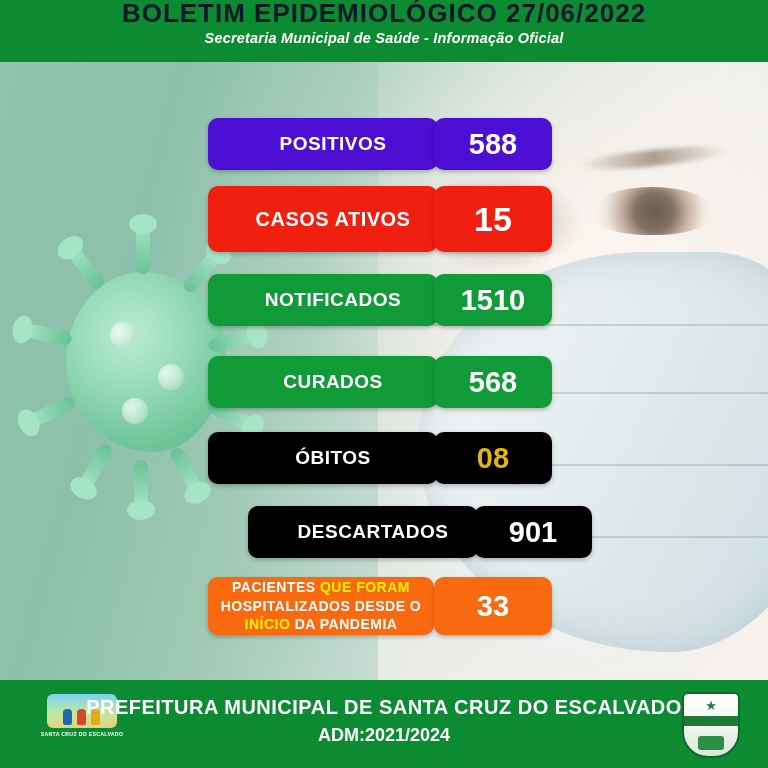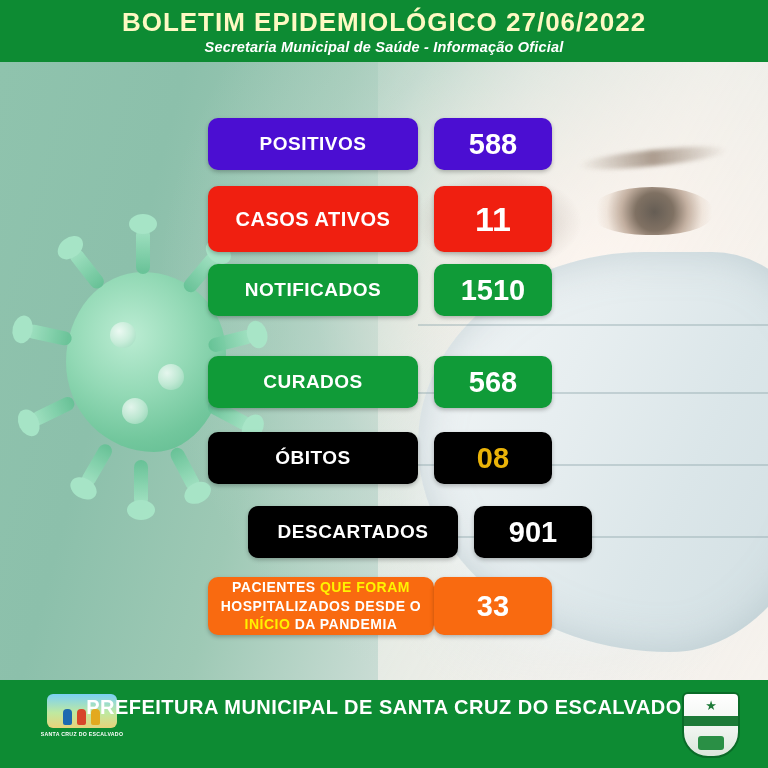--- a/index.html
+++ b/index.html
@@ -25,24 +25,23 @@
     position: absolute;
     top: 0; left: 0;
     width: 768px;
     height: 62px;
     background: #0d8b33;
     text-align: center;
     z-index: 5;
   }
   .header-title {
     margin: 0;
-    padding-top: 9px;
     font-size: 26px;
     font-weight: bold;
-    color: #fef9c3;
+    color: #0f172a;
     letter-spacing: 1px;
     line-height: 1.05;
   }
   .header-sub {
     margin: 0;
     padding-top: 3px;
     font-size: 14.5px;
     font-weight: bold;
     font-style: italic;
     color: #ffffff;
@@ -190,20 +189,21 @@
     box-shadow: 0 2px 4px rgba(0,0,0,0.25);
   }
   .label-box {
     left: 208px;
     width: 210px;
     height: 52px;
     color: #ffffff;
     font-weight: bold;
     font-size: 19px;
     letter-spacing: 0.5px;
+    padding-left: 20px;
   }
   .value-box {
     left: 434px;
     width: 118px;
     height: 52px;
     color: #ffffff;
     font-weight: bold;
     font-size: 29px;
   }
   .r-positivos .label-box, .r-positivos .value-box { background: #4b0ed2; }
@@ -373,24 +373,24 @@
 
   <div class="rows">
 
     <div class="row r-positivos" style="top:118px;">
       <div class="label-box">POSITIVOS</div>
       <div class="value-box">588</div>
     </div>
 
     <div class="row r-ativos" style="top:186px; height:66px;">
       <div class="label-box">CASOS ATIVOS</div>
-      <div class="value-box">11</div>
-    </div>
-
-    <div class="row r-notificados" style="top:264px;">
+      <div class="value-box">15</div>
+    </div>
+
+    <div class="row r-notificados" style="top:274px;">
       <div class="label-box">NOTIFICADOS</div>
       <div class="value-box">1510</div>
     </div>
 
     <div class="row r-curados" style="top:356px;">
       <div class="label-box">CURADOS</div>
       <div class="value-box">568</div>
     </div>
 
     <div class="row r-obitos" style="top:432px;">
@@ -416,20 +416,21 @@
       <div class="emblem">
         <div class="fig f1"></div>
         <div class="fig f2"></div>
         <div class="fig f3"></div>
       </div>
       <div class="cap">SANTA CRUZ DO ESCALVADO</div>
     </div>
 
     <div class="footer-text">
       <div class="footer-line1">PREFEITURA MUNICIPAL DE SANTA CRUZ DO ESCALVADO</div>
+      <div class="footer-line2">ADM:2021/2024</div>
     </div>
 
     <div class="logo-right">
       <div class="shield">
         <div class="star">★</div>
         <div class="band"></div>
         <div class="base"></div>
       </div>
     </div>
   </div>

